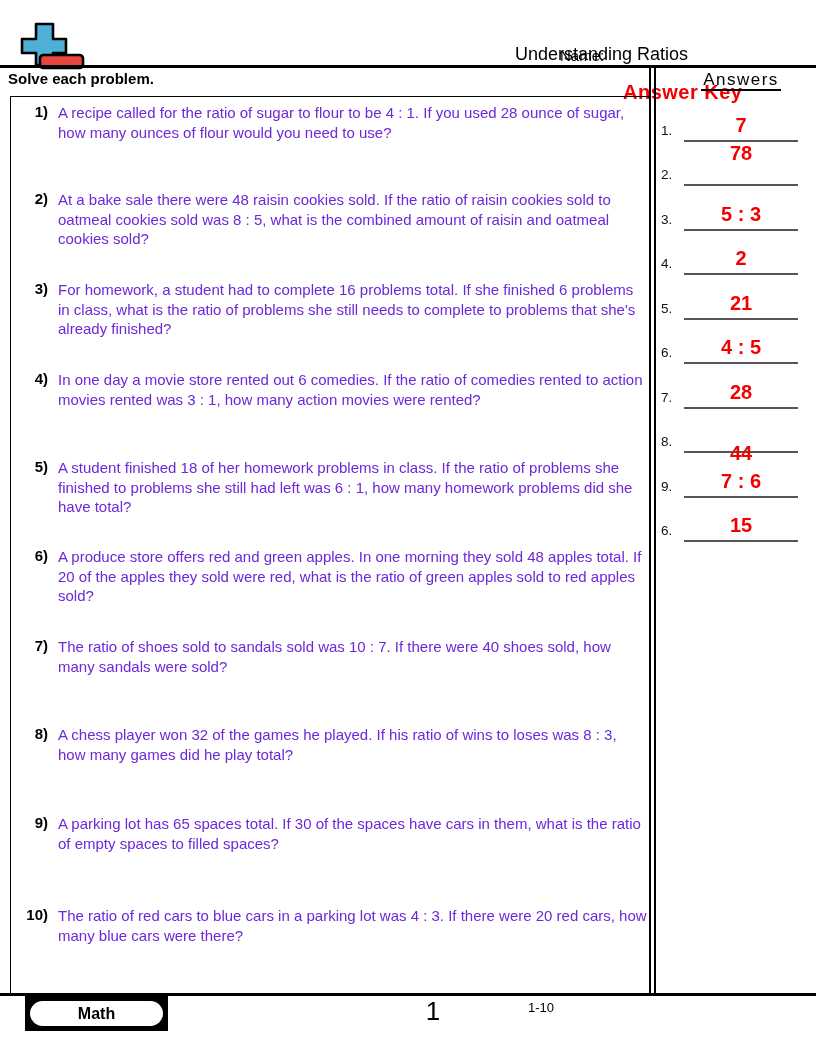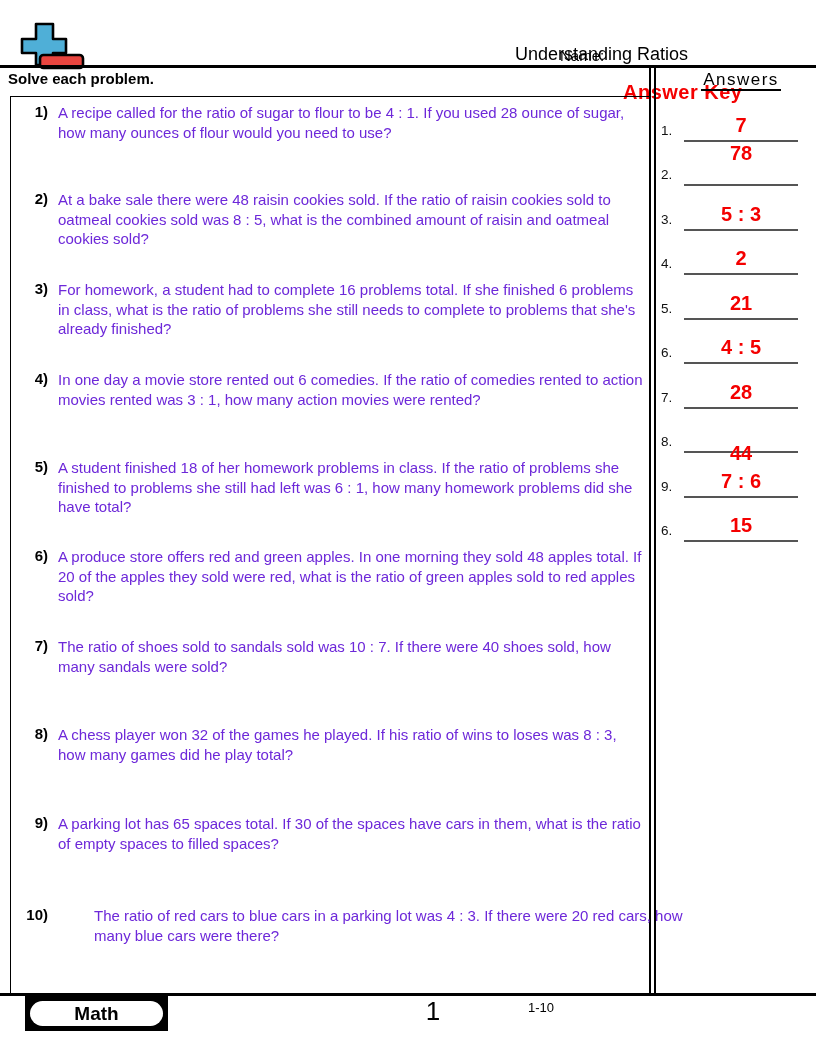--- a/index.html
+++ b/index.html
@@ -23,21 +23,21 @@
   .answer-num{position:absolute;font-size:13.5px;color:#111;}
   .answer-line{position:absolute;left:684px;width:114px;border-top:2px solid #555;}
   .answer-value{position:absolute;left:680px;width:122px;text-align:center;font-size:20px;font-weight:bold;color:var(--answer-red);}
   
   .problem{position:absolute;left:0;width:649px;}
   .p-num{position:absolute;left:0;top:0;width:48px;text-align:right;font-weight:bold;font-size:15px;color:#000;}
   .p-text{display:block;margin-left:58px;width:589px;font-size:15px;line-height:19.5px;color:#6d28d9;}
   
   .footer-rule{position:absolute;left:0;top:993px;width:816px;height:3px;background:#000;}
   .badge{position:absolute;left:25px;top:996px;width:143px;height:35px;background:#000;}
-  .badge-pill{position:absolute;left:5px;top:5px;width:133px;height:25px;background:#fff;border-radius:13px;display:flex;align-items:center;justify-content:center;font-size:19px;font-weight:bold;color:#000;}
+  .badge-pill{position:absolute;left:5px;top:5px;width:133px;height:25px;background:#fff;border-radius:13px;display:flex;align-items:center;justify-content:center;font-size:16px;font-weight:bold;color:#000;}
   .website{position:absolute;left:172px;top:1006px;font-size:15px;color:#000;}
   .page-num{position:absolute;left:400px;top:996px;width:66px;text-align:center;font-size:26px;color:#000;}
   .score-label{position:absolute;left:528px;top:1000px;font-size:13px;color:#000000;}
   .score-table{position:absolute;left:568px;top:996px;display:flex;}
   .score-cell{width:21px;height:18px;border:1.5px solid #000;margin-left:-1.5px;display:flex;align-items:center;justify-content:center;font-size:13px;color:#000;background:#fff;}
   .score-cell:first-child{margin-left:0;}
   .score-cell.hl{background:var(--score-highlight);}
 </style>
 </head>
 <body>
@@ -121,21 +121,21 @@
         <div class="p-text">The ratio of shoes sold to sandals sold was 10 : 7. If there were 40 shoes sold, how many sandals were sold?</div>
       </div>
       <div class="problem" style="top: 725px;">
         <div class="p-num">8)</div>
         <div class="p-text">A chess player won 32 of the games he played. If his ratio of wins to loses was 8 : 3, how many games did he play total?</div>
       </div>
       <div class="problem" style="top: 814px;">
         <div class="p-num">9)</div>
         <div class="p-text">A parking lot has 65 spaces total. If 30 of the spaces have cars in them, what is the ratio of empty spaces to filled spaces?</div>
       </div>
-      <div class="problem" style="top: 906px; padding-left: 36px;">
+      <div class="problem" style="top: 906px;">
         <div class="p-num">10)</div>
         <div class="p-text">The ratio of red cars to blue cars in a parking lot was 4 : 3. If there were 20 red cars, how many blue cars were there?</div>
       </div>
     </div>
 
   <div class="footer-rule"></div>
   <div class="badge">
     <div class="badge-pill">Math</div>
   </div>
   <div class="page-num">1</div>

